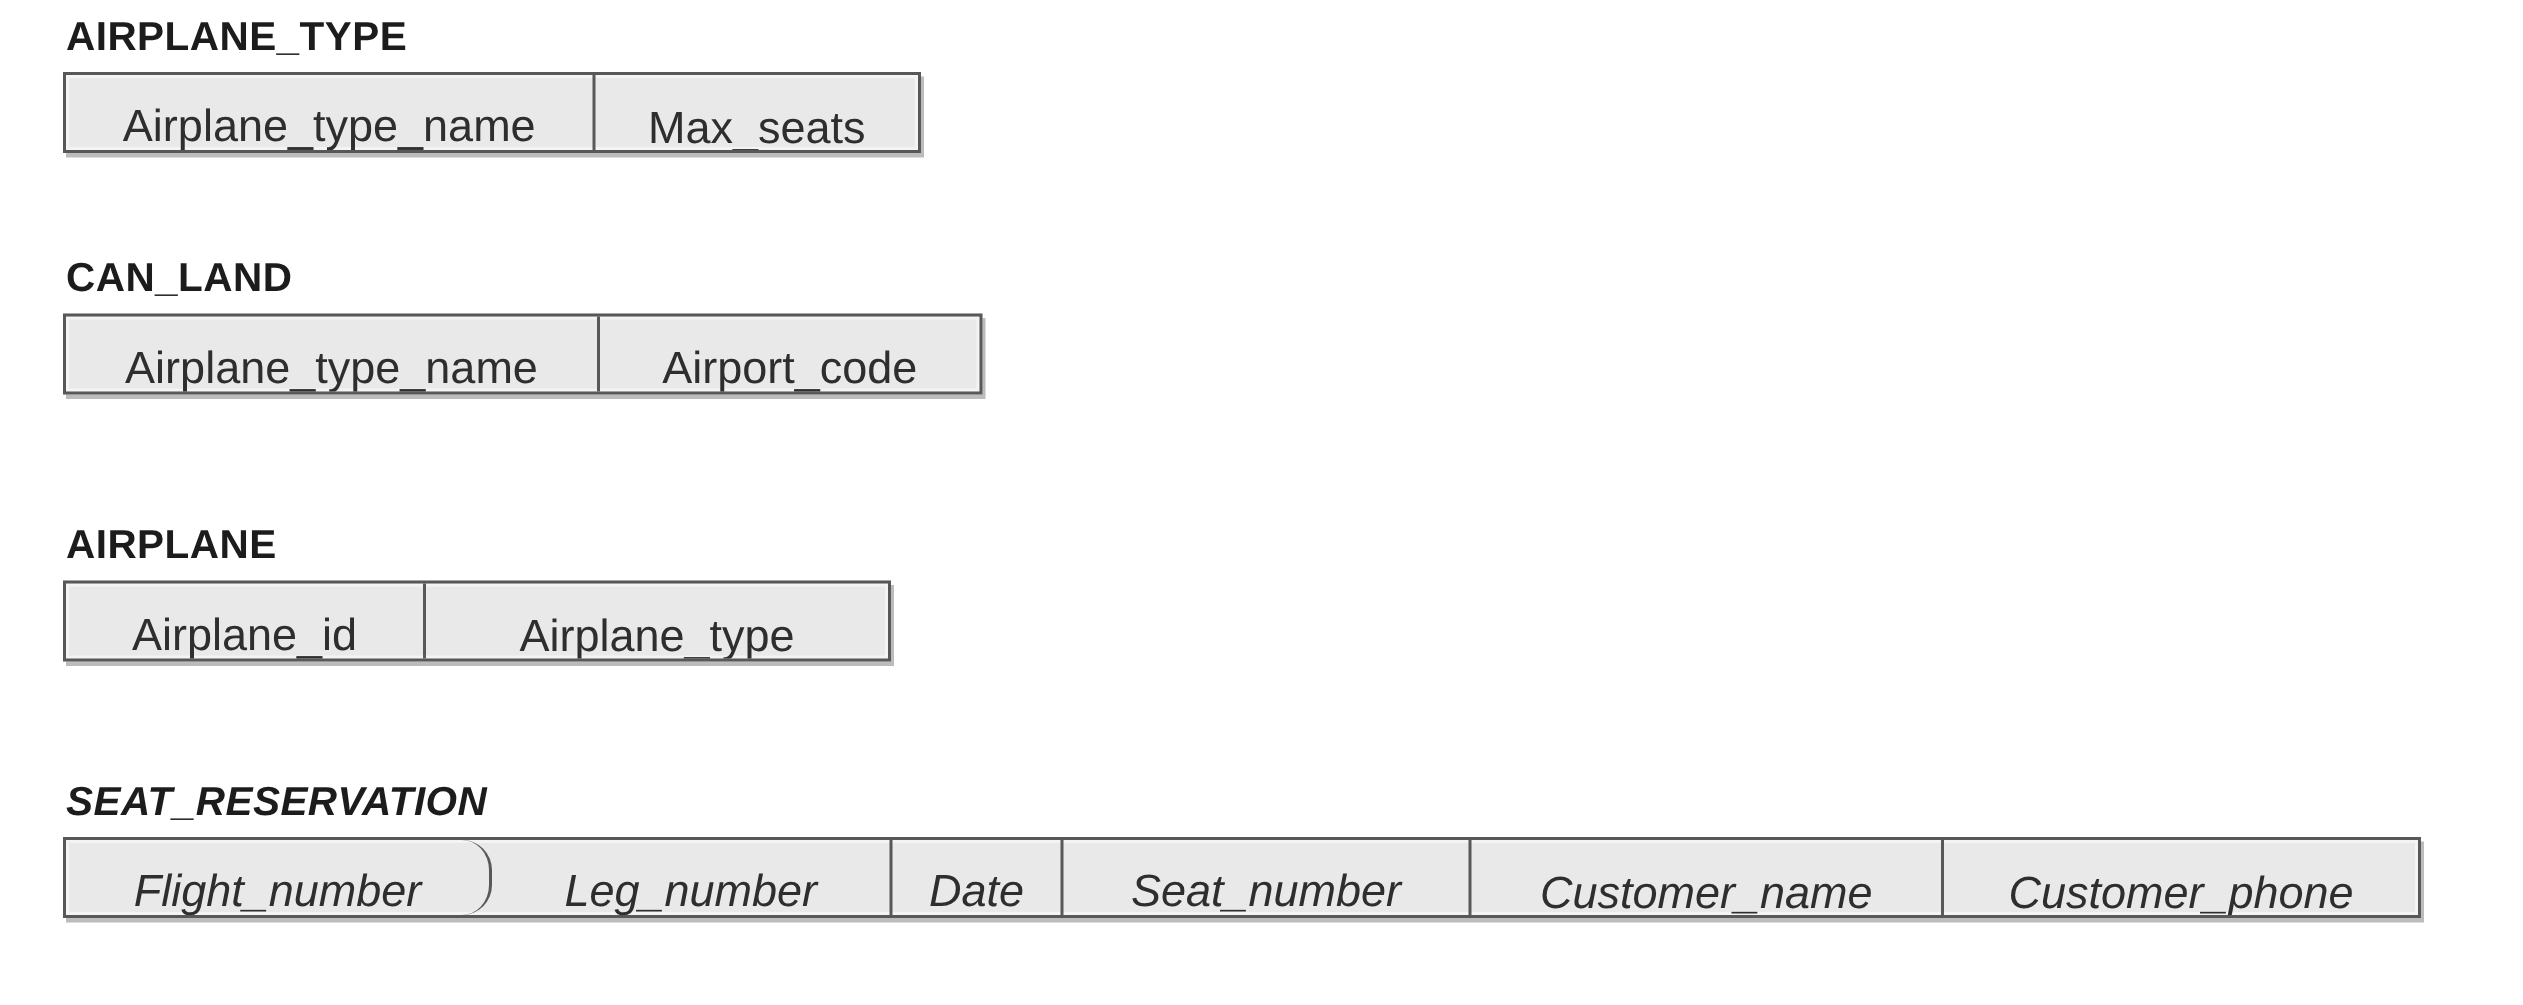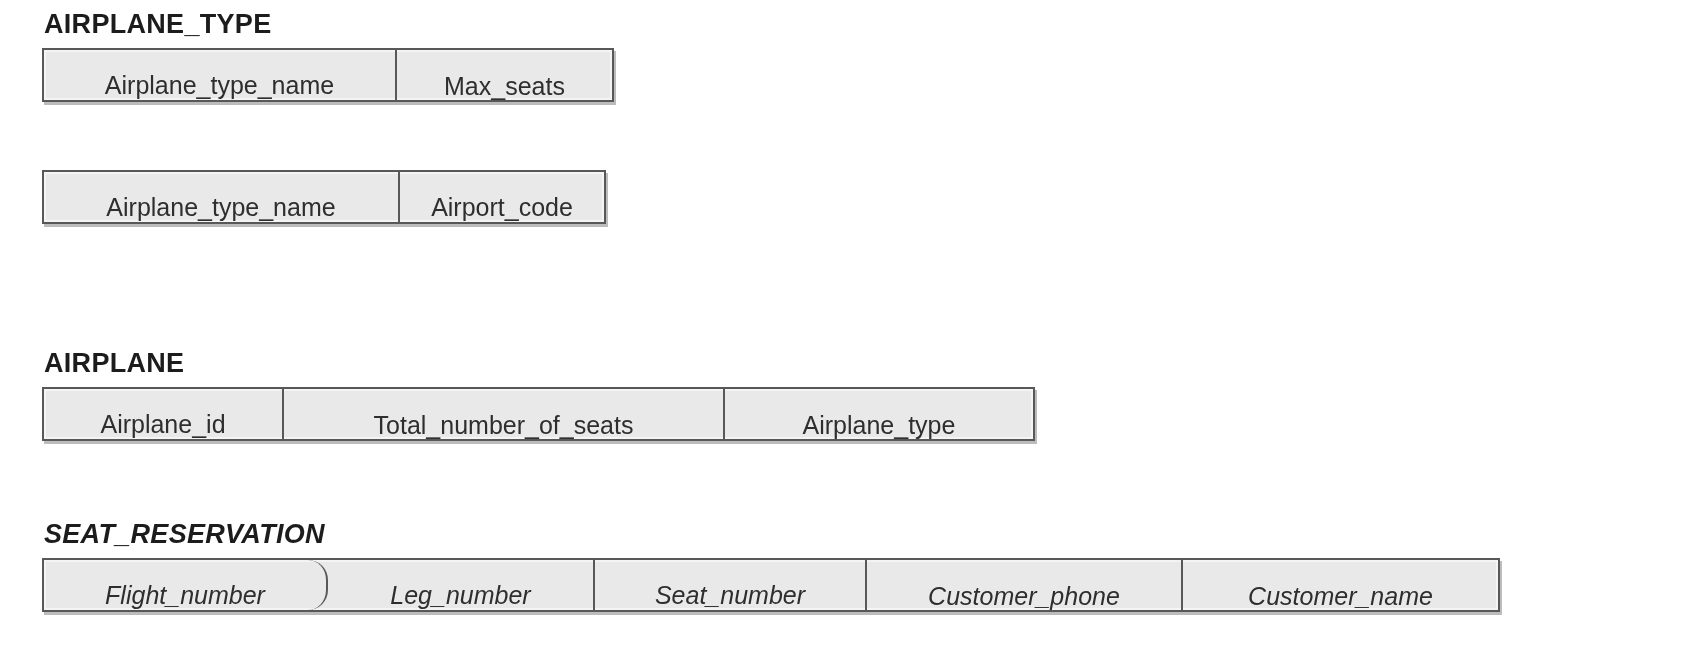--- a/index.html
+++ b/index.html
@@ -43,21 +43,21 @@
     align-items: center;
     justify-content: center;
     box-sizing: border-box;
     border-right: 2px solid var(--border-color, #57585a);
     overflow: hidden;
   }
   .attribute-cell:last-child {
     border-right: none;
   }
   .attribute-label {
-    font-size: 25px;
+    font-size: 30px;
     line-height: 1;
     color: var(--text-color, #2e2e2e);
     white-space: nowrap;
     padding: 2px 3px 4px 3px;
     margin-top: 24px;
   }
   .attribute-label.is-key {
     border-bottom: 2px solid var(--underline-color, #525252);
   }
 </style>
@@ -70,56 +70,57 @@
       <div class="relation-row">
         <div class="attribute-cell" style="width: 353px;">
           <span class="attribute-label is-key">Airplane_type_name</span>
         </div>
         <div class="attribute-cell" style="width: 215px;">
           <span class="attribute-label">Max_seats</span>
         </div>
       </div>
     </div>
     <div class="relation" style="top: 170px;">
+      <div class="relation-title">CAN_LAND</div>
       <div class="relation-row">
         <div class="attribute-cell" style="width: 356px;">
           <span class="attribute-label is-key">Airplane_type_name</span>
         </div>
-        <div class="attribute-cell" style="width: 204px; text-align: center;">
+        <div class="attribute-cell" style="width: 253px; text-align: center;">
           <span class="attribute-label is-key">Airport_code</span>
         </div>
       </div>
     </div>
     <div class="relation" style="top: 348px;">
       <div class="relation-title">AIRPLANE</div>
       <div class="relation-row">
         <div class="attribute-cell" style="width: 240px;">
           <span class="attribute-label is-key">Airplane_id</span>
-        </div>
-        <div class="attribute-cell" style="width: 441px;">
-          <span class="attribute-label">Total_number_of_seats</span>
         </div>
         <div class="attribute-cell" style="width: 308px;">
           <span class="attribute-label">Airplane_type</span>
         </div>
       </div>
     </div>
     <div class="relation" style="top: 519px; font-style: italic;">
       <div class="relation-title">SEAT_RESERVATION</div>
       <div class="relation-row">
         <div class="attribute-cell" style="width: 284px; border-radius: 20px;">
           <span class="attribute-label is-key">Flight_number</span>
         </div>
         <div class="attribute-cell" style="width: 267px;">
           <span class="attribute-label is-key">Leg_number</span>
         </div>
+        <div class="attribute-cell" style="width: 114px;">
+          <span class="attribute-label is-key">Date</span>
+        </div>
         <div class="attribute-cell" style="width: 272px;">
           <span class="attribute-label is-key">Seat_number</span>
         </div>
+        <div class="attribute-cell" style="width: 315px;">
+          <span class="attribute-label">Customer_name</span>
+        </div>
         <div class="attribute-cell" style="width: 316px;">
           <span class="attribute-label">Customer_phone</span>
-        </div>
-        <div class="attribute-cell" style="width: 315px;">
-          <span class="attribute-label">Customer_name</span>
         </div>
       </div>
     </div>
   </div>
 
 </body></html>

